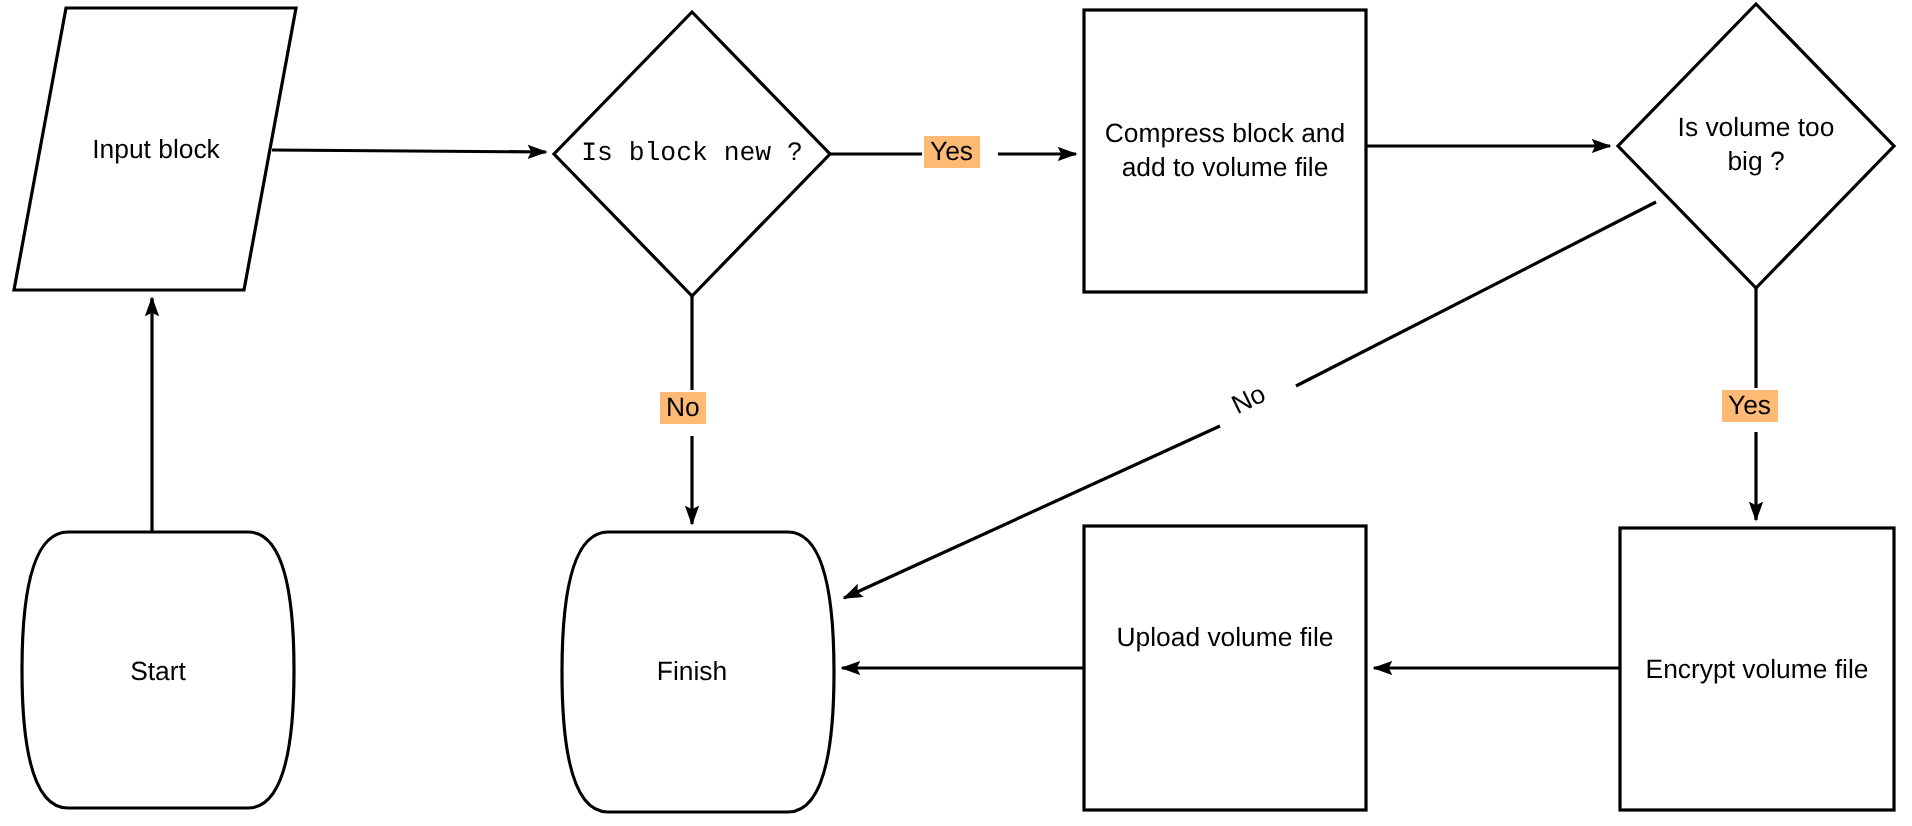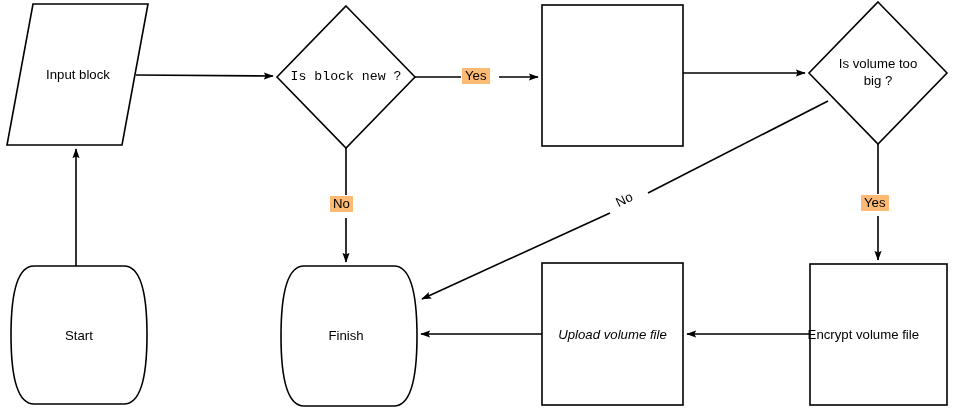--- a/index.html
+++ b/index.html
@@ -135,31 +135,33 @@
 
     
     <line class="connector" x1="542" y1="334" x2="421" y2="334" marker-end="url(#ah)"></line>
 
   </svg>
 
   <div class="node-label" style="left:18px; top:66px; width:120px;">Input block</div>
 
   <div class="node-label" style="left:286px; top:68px; width:120px;font-family:Liberation Mono, monospace;">Is block new ?</div>
 
+  <div class="node-label" style="left:545px; top:58px; width:135px;">Compress block and
+add to volume file</div>
 
   <div class="node-label" style="left:818px; top:55px; width:120px;">Is volume too
 big ?</div>
 
   <div class="node-label" style="left:19px; top:327px; width:120px;">Start</div>
 
   <div class="node-label" style="left:286px; top:327px; width:120px;">Finish</div>
 
-  <div class="node-label" style="left:545px; top:326px; width:135px;font-style:italic;">Upload volume file</div>
+  <div class="node-label" style="left:545px; top:310px; width:135px;">Upload volume file</div>
 
-  <div class="node-label" style="left:786px; top:326px; width:133px;text-align:right;">Encrypt volume file</div>
+  <div class="node-label" style="left:812px; top:326px; width:133px;">Encrypt volume file</div>
 
   <div class="edge-label" style="left:462px; top:68px;">Yes</div>
 
   <div class="edge-label" style="left:330px; top:196px;">No</div>
 
   <div class="edge-label diagonal" style="left:613px; top:192px; transform:rotate(-26deg);">No</div>
 
   <div class="edge-label" style="left:861px; top:195px;">Yes</div>
 
 </div>

